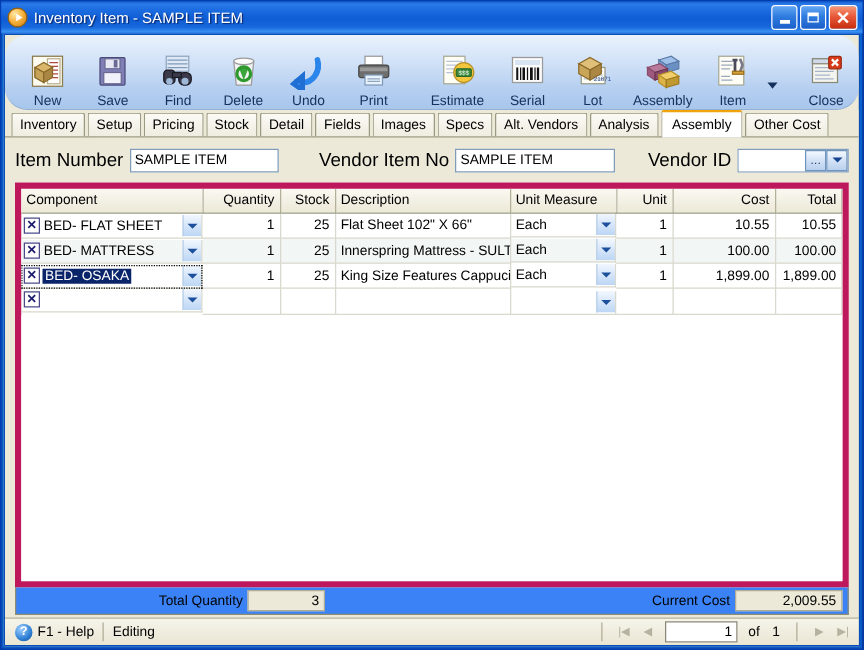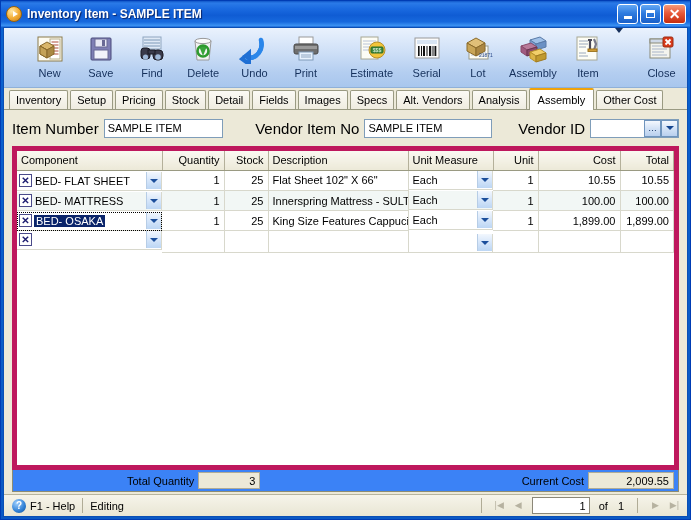--- a/index.html
+++ b/index.html
@@ -40,21 +40,21 @@
     margin-right: 5px;
   }
   #win-icon::after {
     content: ""; width: 0; height: 0;
     border-left: 5px solid #ffffff;
     border-top: 3.5px solid transparent;
     border-bottom: 3.5px solid transparent;
     margin-left: 2px;
   }
   #title-text {
-    color: #ffffff; font-size: 12px; font-weight: bold;
+    color: #ffffff; font-size: 12px; font-weight: normal;
     text-shadow: 1px 1px 1px rgba(0,0,40,.65);
     white-space: nowrap;
   }
   #title-buttons { margin-left: auto; display: flex; gap: 2px; padding-right: 2px; }
   .tbtn {
     width: 21px; height: 20px;
     border: 1px solid #ffffff;
     border-radius: 3px;
     display: flex; align-items: center; justify-content: center;
     background: linear-gradient(to bottom, #64a8f4 0%, #2f7ce0 45%, #1a60c8 100%);
@@ -78,21 +78,21 @@
     display: flex; flex-direction: column;
     border: 1px solid #0a4fb5;
     overflow: hidden;
   }
 
   
   #toolbar {
     height: 60px; flex: 0 0 60px;
     background: linear-gradient(to bottom, #eaf2fd 0%, #cfe0f7 40%, #b4cef0 75%, #a8c6ed 100%);
     border-bottom: 1px solid #8fb0d8;
-    display: flex; align-items: flex-start; padding-left: 20px;
+    display: flex; align-items: flex-end; padding-left: 8px; border-radius: 18px;
   }
   .tb-item {
     width: 54px; display: flex; flex-direction: column;
     align-items: center; justify-content: flex-start;
     padding-top: 4px; cursor: default;
   }
   .tb-item.wide { width: 62px; }
   .tb-icon { height: 34px; display:flex; align-items:center; justify-content:center; }
   .tb-label { font-size: 11px; color: #15305b; margin-top: 1px; }
   .tb-sep { width: 1px; background: #8fb0d8; margin: 5px 5px; }

